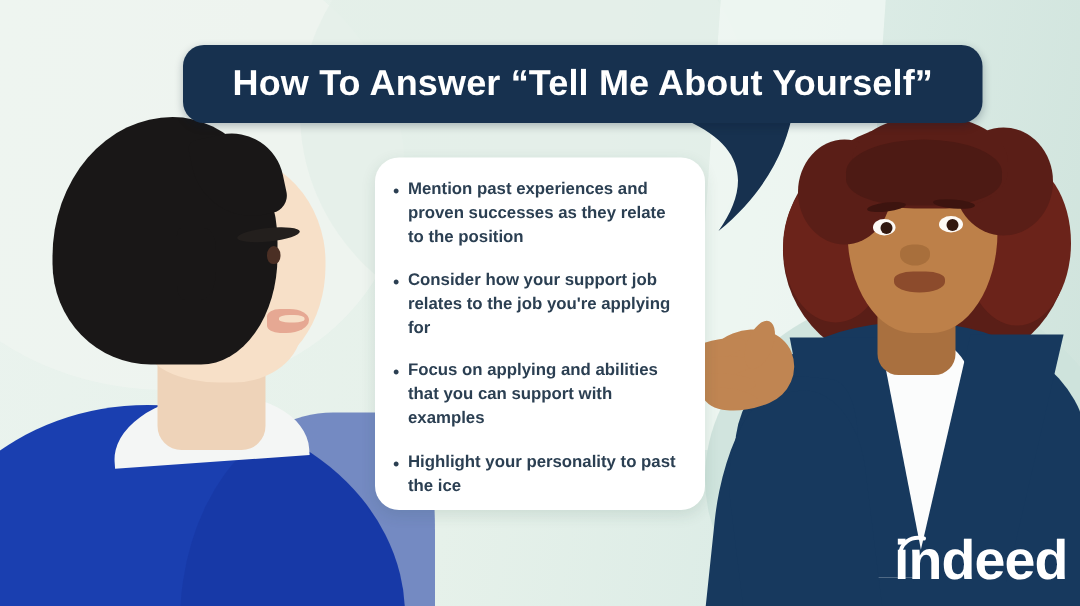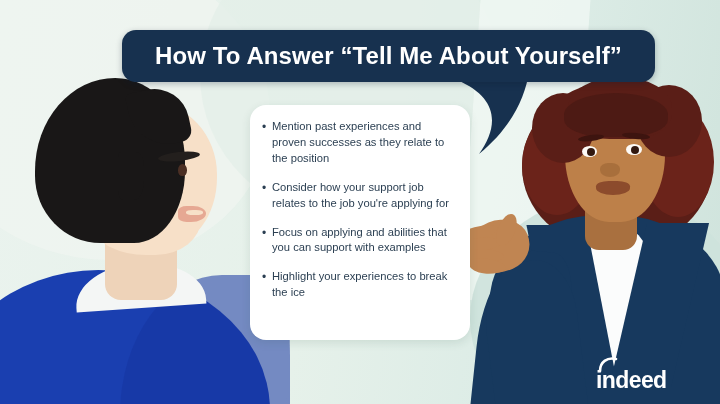--- a/index.html
+++ b/index.html
@@ -335,33 +335,33 @@
     font-family: "Liberation Sans", sans-serif;
   }
   .tip:last-child { margin-bottom: 0; }
   .tip-dot {
     flex: 0 0 auto;
     width: 10px;
     color: #2b3f52;
     font-size: 12px;
     line-height: 1.42;
   }
-  .tip-text { flex: 1 1 auto; }
+  .tip-text { flex: 1 1 auto; font-weight: bold; }
 
   
   #indeed-logo {
     position: absolute;
     left: 596px; top: 356px;
     width: 108px; height: 36px;
     display: flex;
     align-items: flex-end;
   }
   #indeed-word {
     color: #ffffff;
-    font-size: 23px;
+    font-size: 37px;
     font-weight: bold;
     letter-spacing: -0.6px;
     line-height: 1;
     font-family: "Liberation Sans", sans-serif;
   }
   #indeed-arc {
     position: absolute;
     left: 1px; top: 0px;
   }
 </style>
@@ -447,21 +447,21 @@
       <li class="tip">
         <span class="tip-dot">•</span>
         <span class="tip-text">Consider how your support job relates to the job you're applying for</span>
       </li>
       <li class="tip">
         <span class="tip-dot">•</span>
         <span class="tip-text">Focus on applying and abilities that you can support with examples</span>
       </li>
       <li class="tip">
         <span class="tip-dot">•</span>
-        <span class="tip-text">Highlight your experiences to break the ice</span>
+        <span class="tip-text">Highlight your personality to past the ice</span>
       </li>
     </ul>
   </div>
 
   <div id="indeed-logo">
     <svg id="indeed-arc" width="26" height="16" viewBox="0 0 26 16">
       <path d="M3,15 C3,6 10,1 19,3" stroke="#ffffff" stroke-width="2.6" fill="none" stroke-linecap="round"></path>
     </svg>
     <span id="indeed-word">indeed</span>
   </div>

